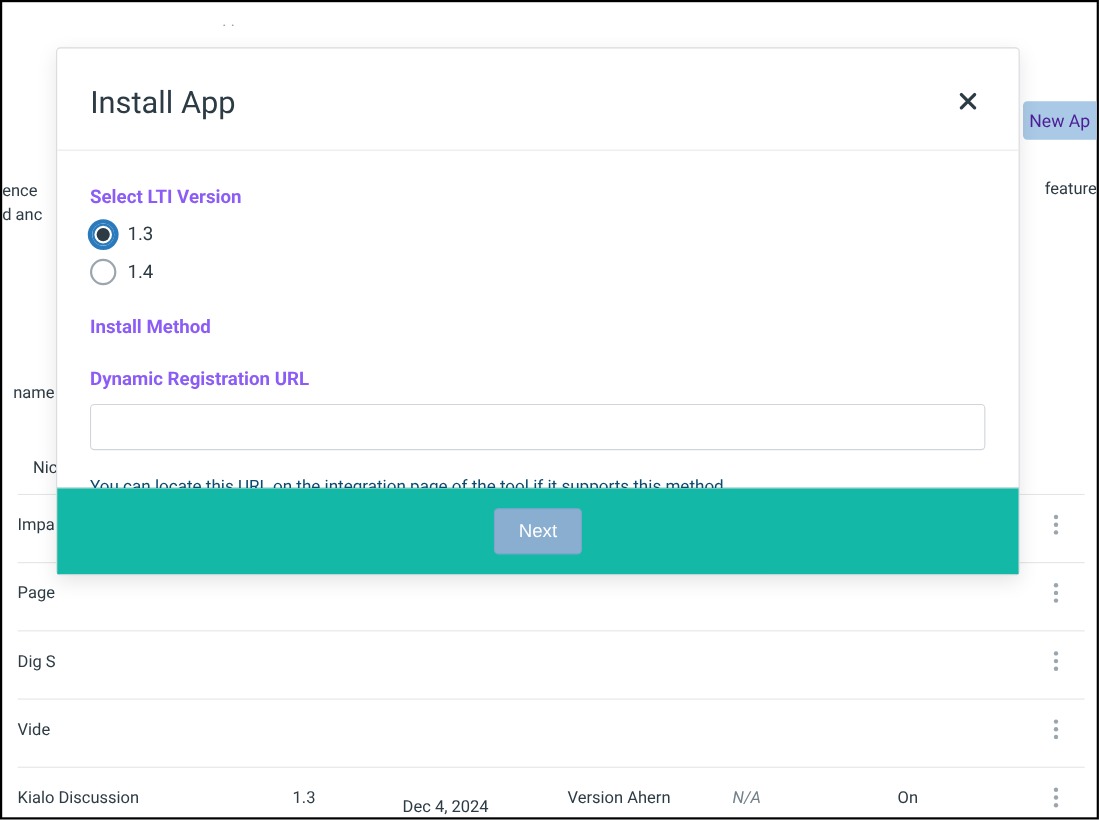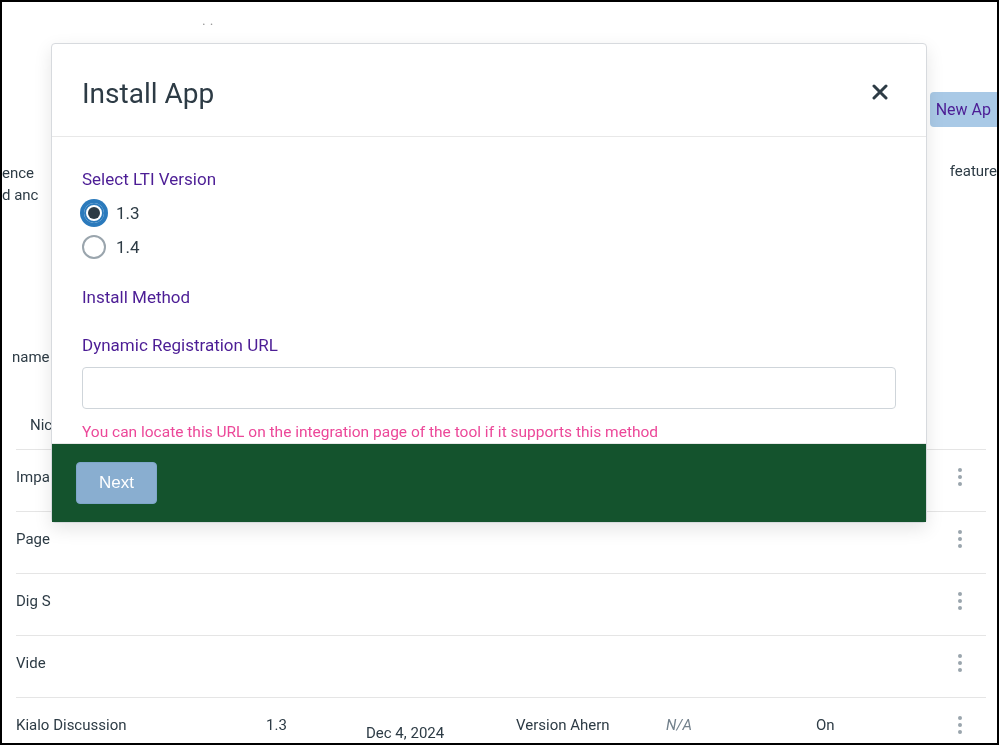--- a/index.html
+++ b/index.html
@@ -103,22 +103,22 @@
       border: none;
       padding: 4px 8px;
     }
     .modal-body {
       padding: 32px 30px 10px 30px;
       flex: 1;
       overflow: auto;
     }
     .group-label {
       font-size: 17px;
-      font-weight: 400;
-      color: #4c1d95;
+      font-weight: 700;
+      color: #8b5cf6;
       margin-bottom: 12px;
     }
     .radio-row {
       display: flex;
       align-items: center;
       gap: 10px;
       margin: 8px 0 10px 0;
     }
     .radio-outer {
       width: 24px;
@@ -172,30 +172,30 @@
     .text-input {
       width: 100%;
       height: 42px;
       border: 1px solid #cfd5da;
       border-radius: 4px;
       padding: 0 12px;
       font-size: 16px;
       color: #2d3b45;
     }
     .help-text {
-      margin-top: 14px;
+      margin-top: 24px;
       font-size: 15.5px;
-      color: #ec4899;
+      color: #0c4a6e;
     }
     .modal-footer {
-      background: #14532d;
+      background: #14b8a6;
       border-top: 1px solid #e8e8e8;
       padding: 18px 24px;
       display: flex;
-      justify-content: flex-start;
+      justify-content: center;
     }
     .next-btn {
       background: #89aed0;
       color: #fff;
       border: 1px solid #7ea6c9;
       border-radius: 4px;
       padding: 10px 22px;
       font-size: 17px;
       cursor: pointer;
     }

